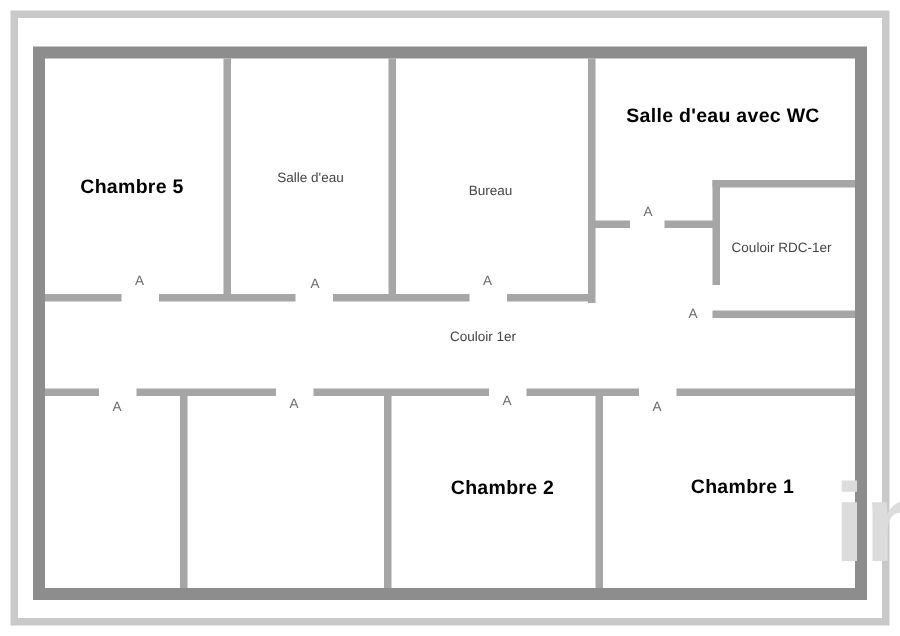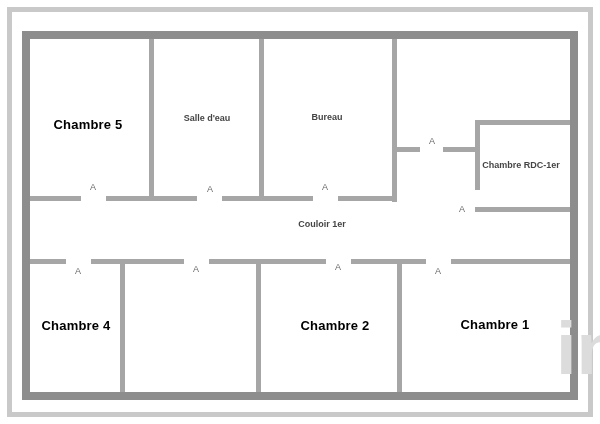--- a/index.html
+++ b/index.html
@@ -32,21 +32,21 @@
     white-space:nowrap;
     color:#000000;
   }
   .room-label.big{
     font-size:13px;
     font-weight:bold;
     letter-spacing:0.2px;
   }
   .room-label.small{
     font-size:9px;
-    font-weight:bold;
+    font-weight:normal;
     color:#454545;
   }
   .door-marker{
     position:absolute;
     transform:translate(-50%,-50%);
     font-size:9px;
     color:#6a6a6a;
   }
   .watermark{
     position:absolute;
@@ -87,24 +87,24 @@
   <div class="wall" style="left:209px;top:259px;width:117px;height:5px;"></div>
   <div class="wall" style="left:351px;top:259px;width:75px;height:5px;"></div>
   <div class="wall" style="left:451px;top:259px;width:119px;height:5px;"></div>
 
   <div class="wall" style="left:120px;top:264px;width:5px;height:128px;"></div>
   <div class="wall" style="left:256px;top:264px;width:5px;height:128px;"></div>
   <div class="wall" style="left:397px;top:264px;width:5px;height:128px;"></div>
 
   <div class="room-label big" style="left:88px;top:124px;text-align:right;">Chambre 5</div>
   <div class="room-label small" style="left:207px;top:118px;">Salle d'eau</div>
-  <div class="room-label small" style="left:327px;top:117px;">Bureau</div>
-  <div class="room-label small" style="left:521px;top:165px;">Chambre RDC-1er</div>
+  <div class="room-label small" style="left:327px;top:127px;">Bureau</div>
+  <div class="room-label big" style="left:482px;top:77px;">Salle d'eau avec WC</div>
+  <div class="room-label small" style="left:521px;top:165px;">Couloir RDC-1er</div>
   <div class="room-label small" style="left:322px;top:224px;">Couloir 1er</div>
-  <div class="room-label big" style="left:76px;top:325px;">Chambre 4</div>
   <div class="room-label big" style="left:335px;top:325px;">Chambre 2</div>
   <div class="room-label big" style="left:495px;top:324px;">Chambre 1</div>
 
   <span class="door-marker" style="left:93px;top:187px;">A</span>
   <span class="door-marker" style="left:210px;top:189px;">A</span>
   <span class="door-marker" style="left:325px;top:187px;">A</span>
   <span class="door-marker" style="left:432px;top:141px;">A</span>
   <span class="door-marker" style="left:462px;top:209px;">A</span>
   <span class="door-marker" style="left:78px;top:271px;">A</span>
   <span class="door-marker" style="left:196px;top:269px;">A</span>

